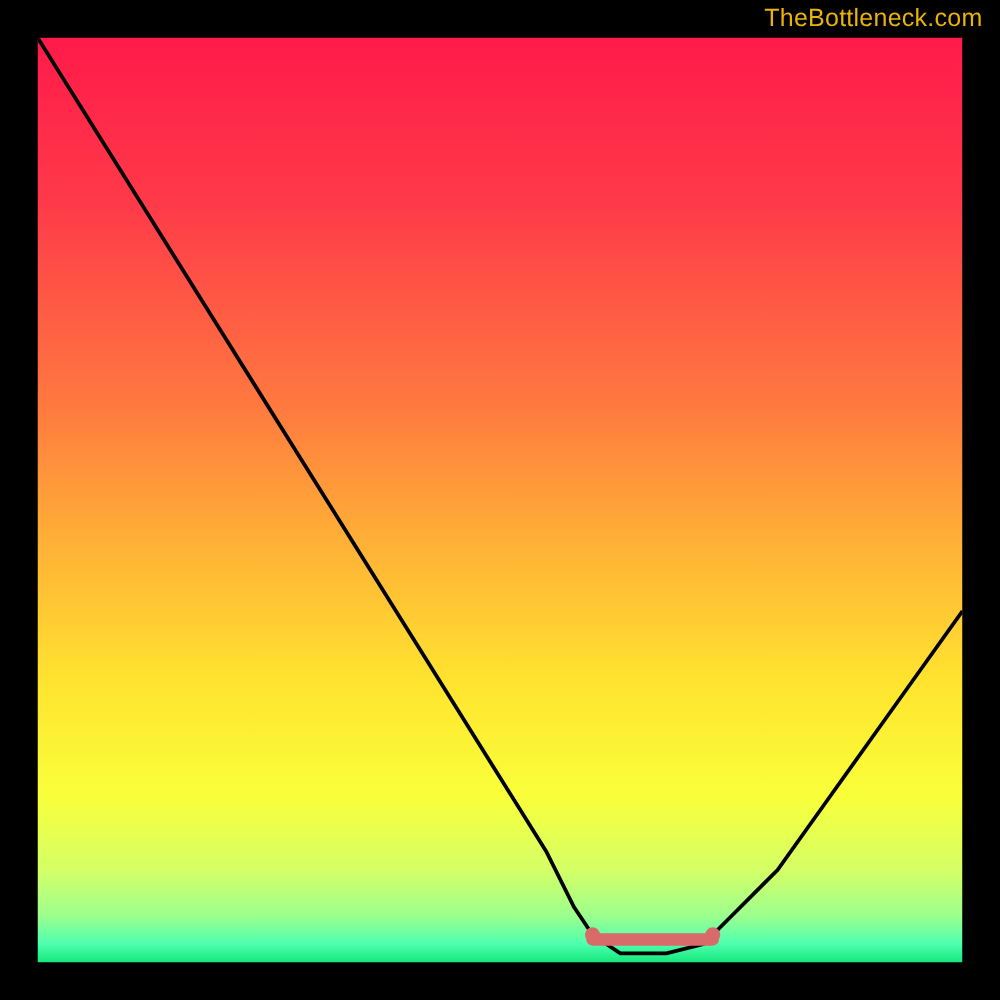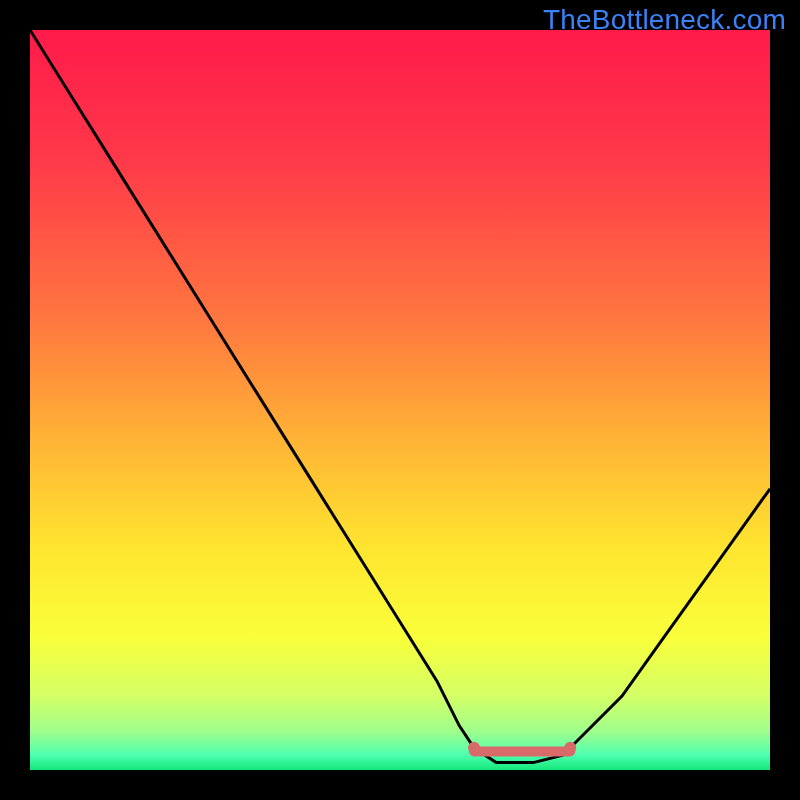--- a/index.html
+++ b/index.html
@@ -8,22 +8,22 @@
     width: 800px;
     height: 800px;
     background: #000;
     font-family: Arial, sans-serif;
     position: relative;
   }
   .watermark {
     position: absolute;
     top: 4px;
     right: 14px;
-    color: #3b82f6;
-    font-size: 28px;
+    color: #eab308;
+    font-size: 20px;
     font-weight: 500;
     z-index: 5;
     letter-spacing: 0.2px;
   }
   .plot-frame {
     position: absolute;
     left: 30px;
     top: 30px;
     width: 740px;
     height: 740px;

